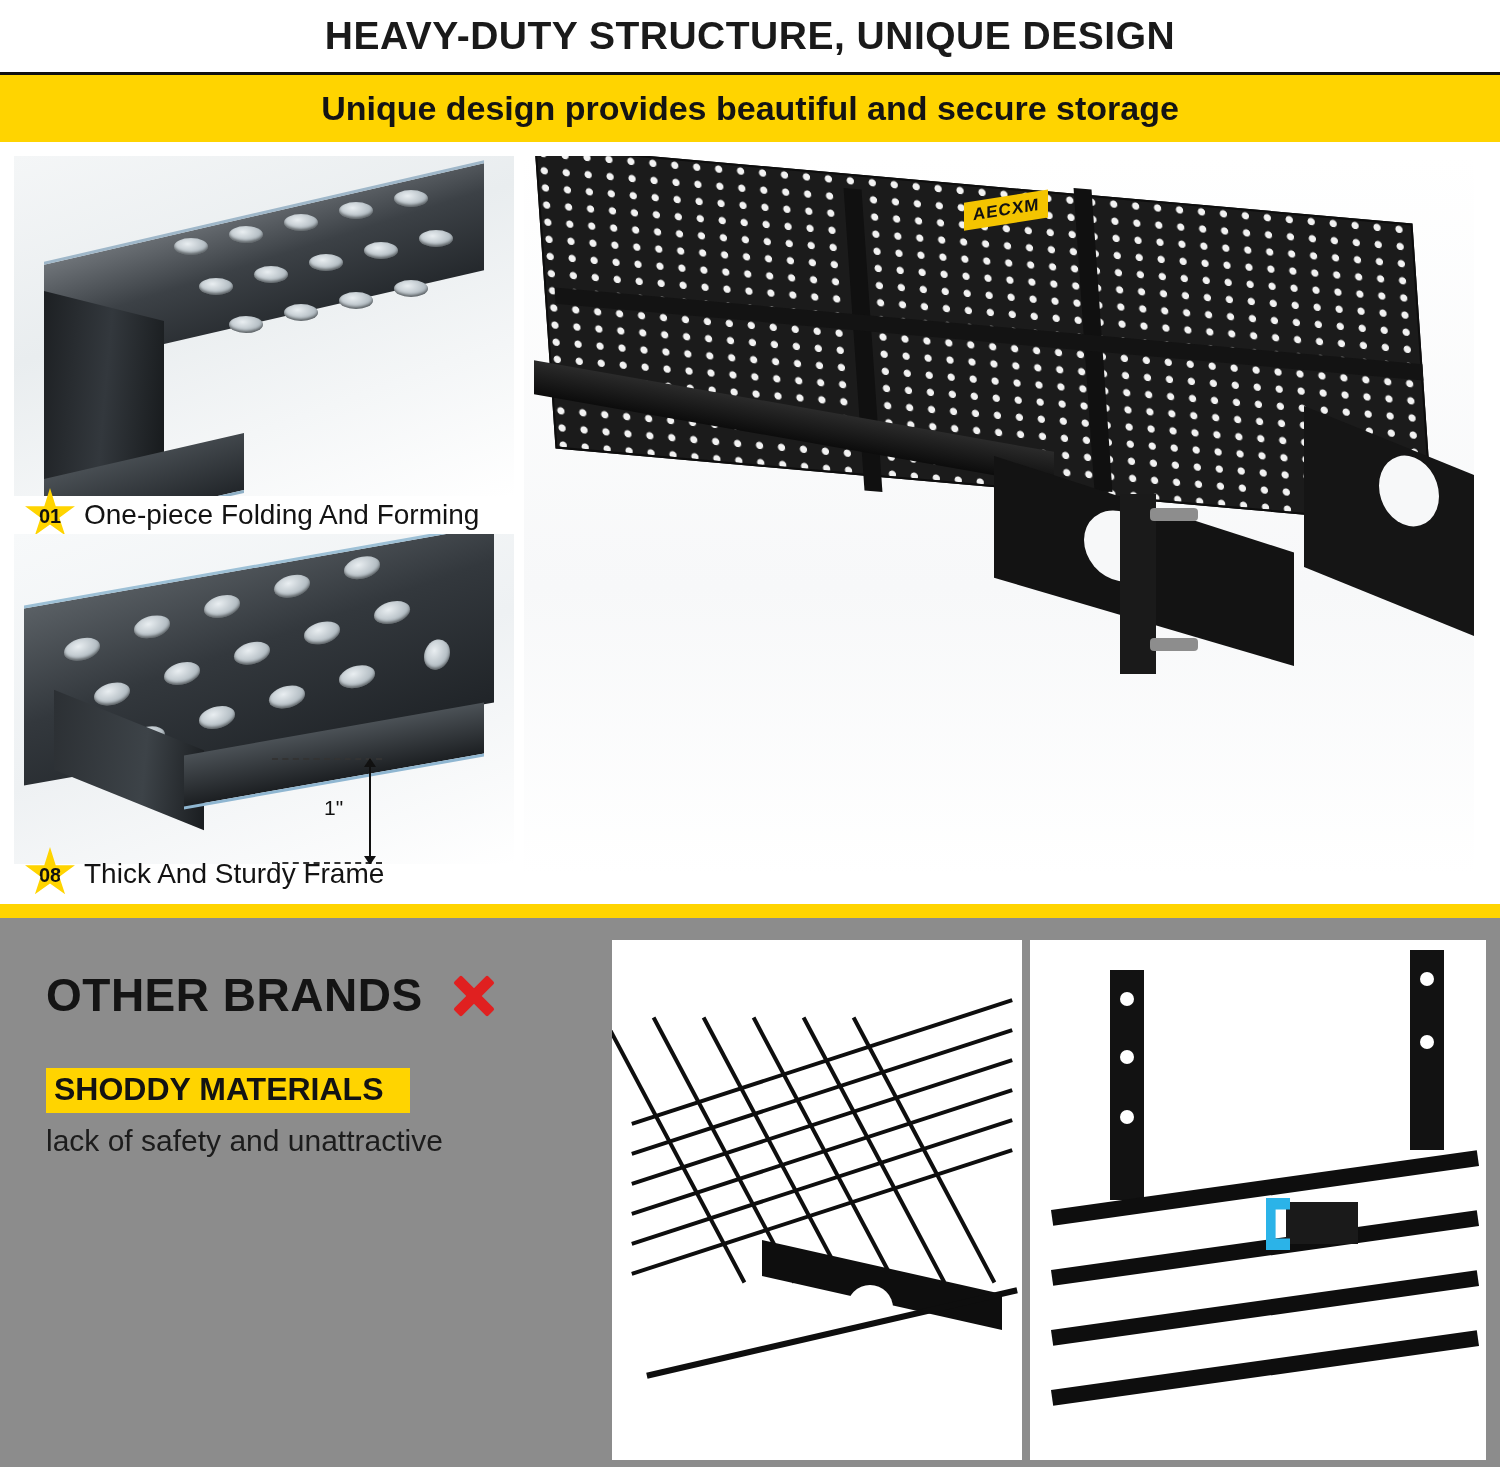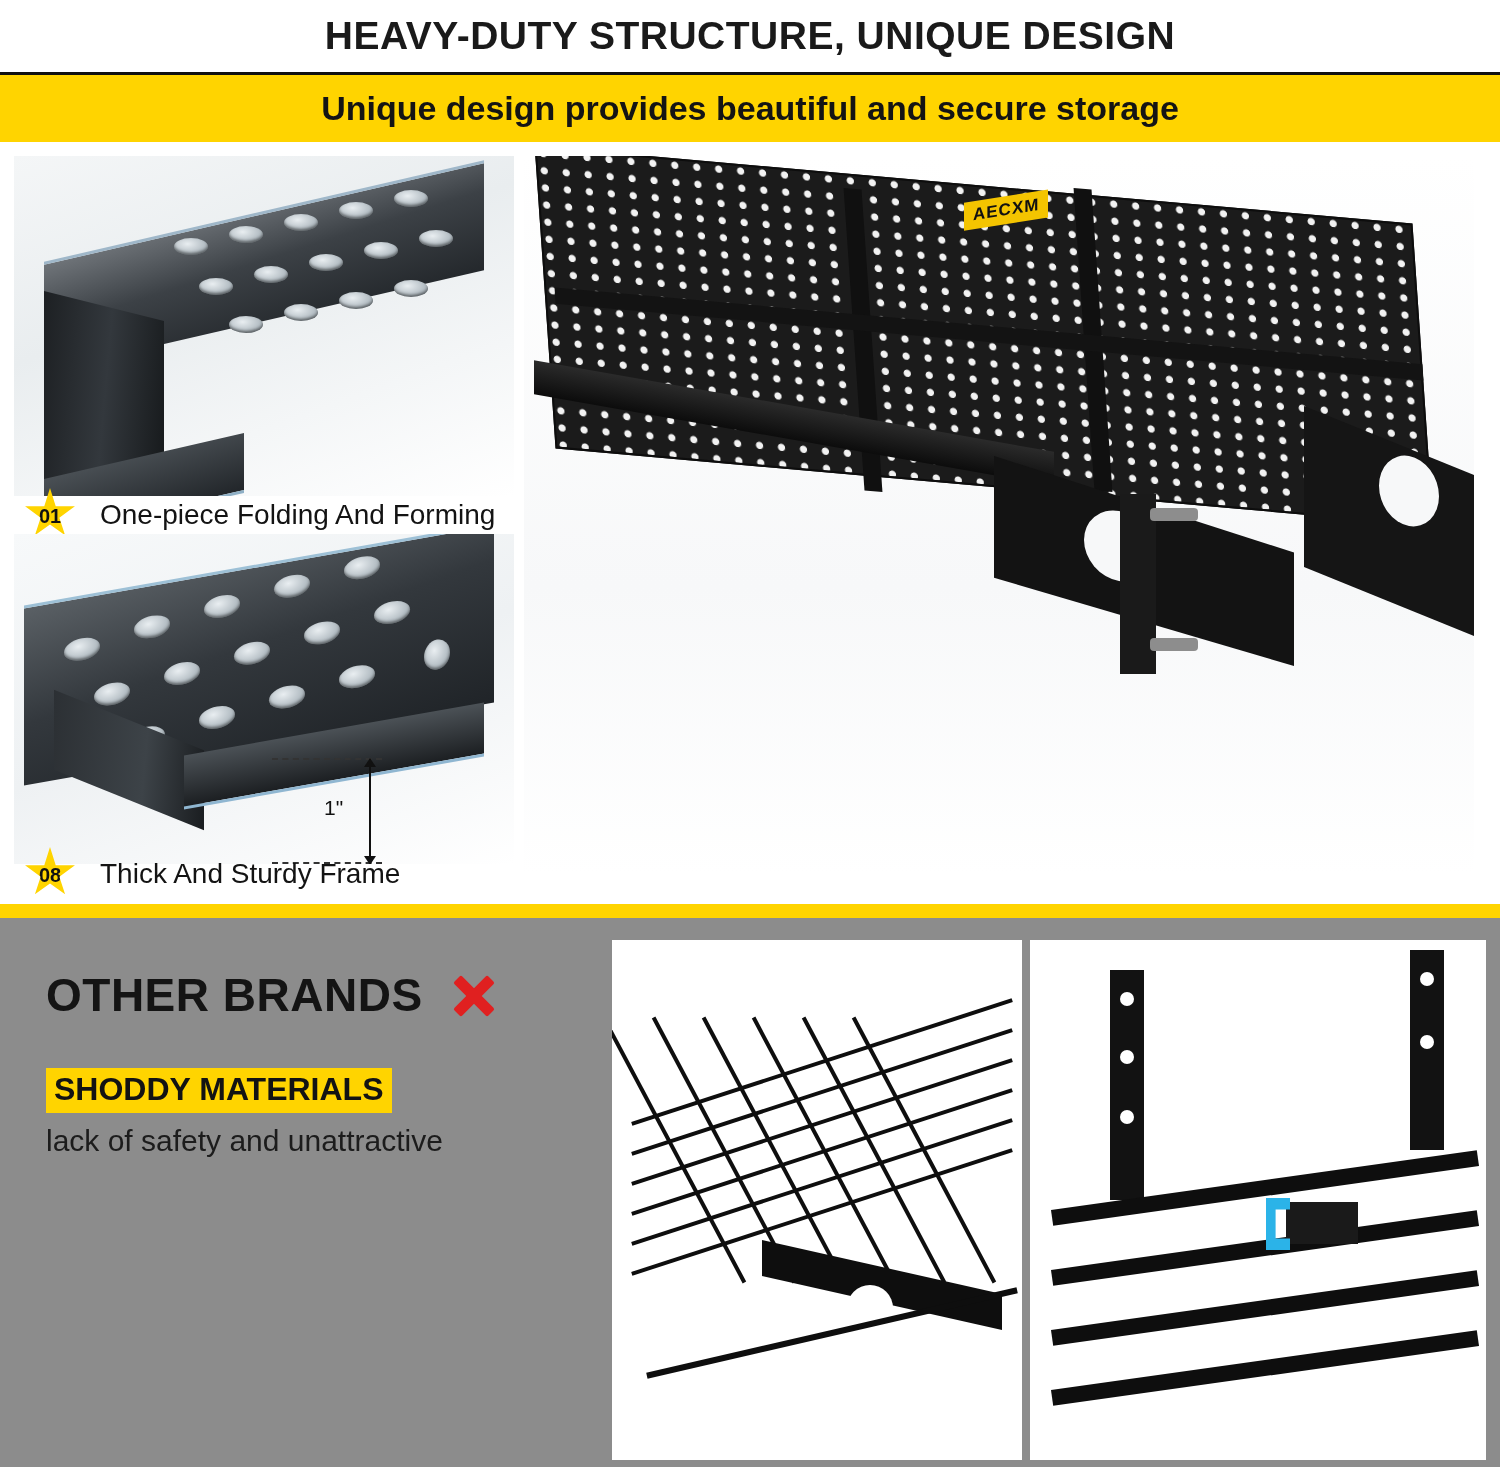--- a/index.html
+++ b/index.html
@@ -156,21 +156,21 @@
   .rack-bracket {
     position: absolute; background: #171717;
   }
   .logo-tag {
     position: absolute; background: #F4C400; color: #111;
     font-size: 17px; font-weight: bold; letter-spacing: 1px;
     padding: 4px 9px; transform: skewY(-9deg);
   }
 
   
-  .callout { position: absolute; display: flex; align-items: flex-start; gap: 24px; }
+  .callout { position: absolute; display: flex; align-items: flex-start; gap: 8px; }
   .star {
     position: relative; width: 52px; height: 52px; flex: 0 0 52px;
     background: #FFD400;
     clip-path: polygon(50% 0%,61% 35%,98% 35%,68% 57%,79% 91%,50% 70%,21% 91%,32% 57%,2% 35%,39% 35%);
     display: flex; align-items: center; justify-content: center;
   }
   .star span { font-size: 20px; font-weight: bold; color: #111; margin-top: 4px; }
   .callout-text { font-size: 28px; color: #131313; line-height: 1.28; padding-top: 9px; }
 
   #cal-01 { left: 24px; top: 346px; }
@@ -199,21 +199,21 @@
   .xmark::before, .xmark::after {
     content: ""; position: absolute; left: 50%; top: 4px; width: 11px; height: 48px;
     background: #E02020; border-radius: 2px;
   }
   .xmark::before { transform: translateX(-50%) rotate(45deg); }
   .xmark::after  { transform: translateX(-50%) rotate(-45deg); }
 
   .bad-item { margin-bottom: 32px; }
   .bad-title {
     display: inline-block; background: #FFD400; color: #131313;
-    font-size: 32px; font-weight: 600; padding: 3px 8px 5px 8px;
+    font-size: 32px; font-weight: 600; padding: 3px 26px 5px 8px;
   }
   .bad-desc {
     font-size: 30px; color: #1c1c1c; line-height: 1.3; margin-top: 8px;
     max-width: 520px;
   }
 
   .compare-img {
     position: absolute; background: #ffffff; overflow: hidden;
   }
   #img-wire { left: 612px; top: 22px; width: 410px; height: 520px; }

